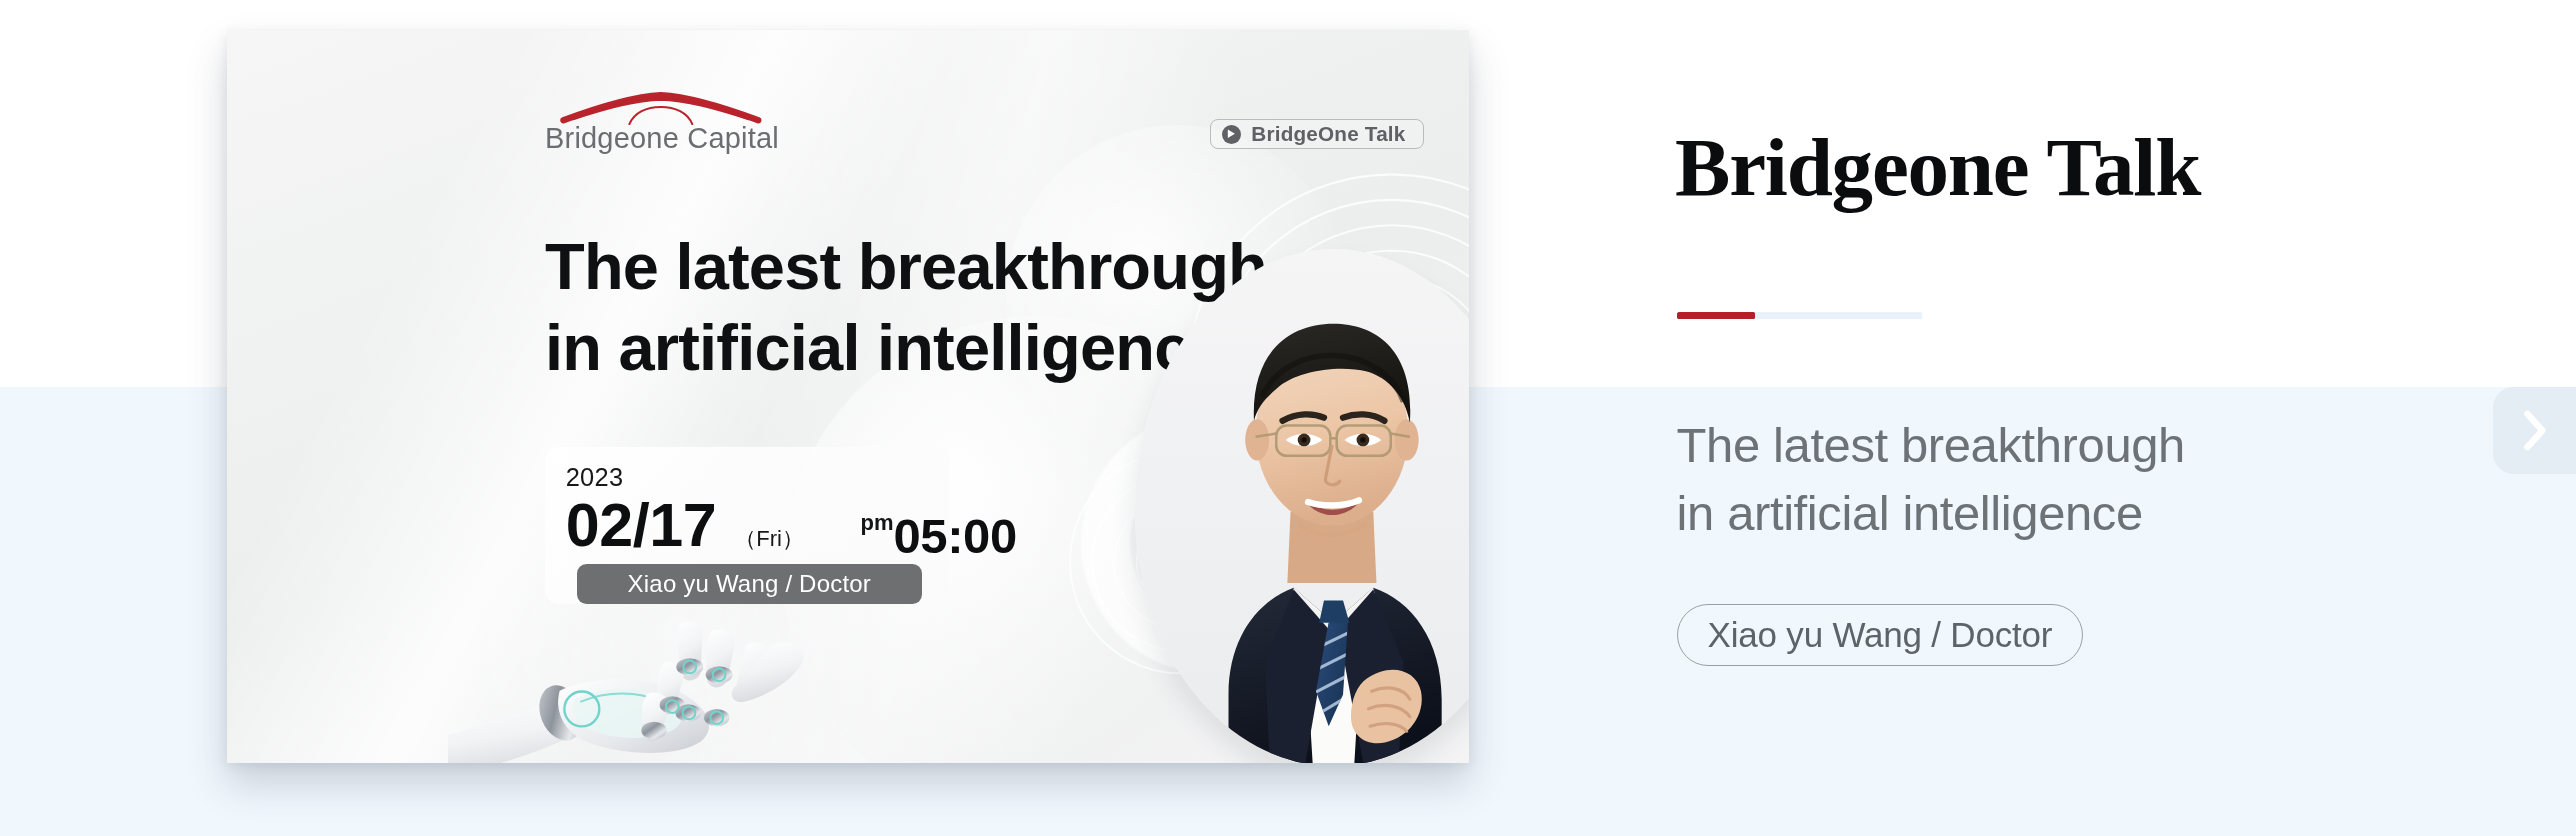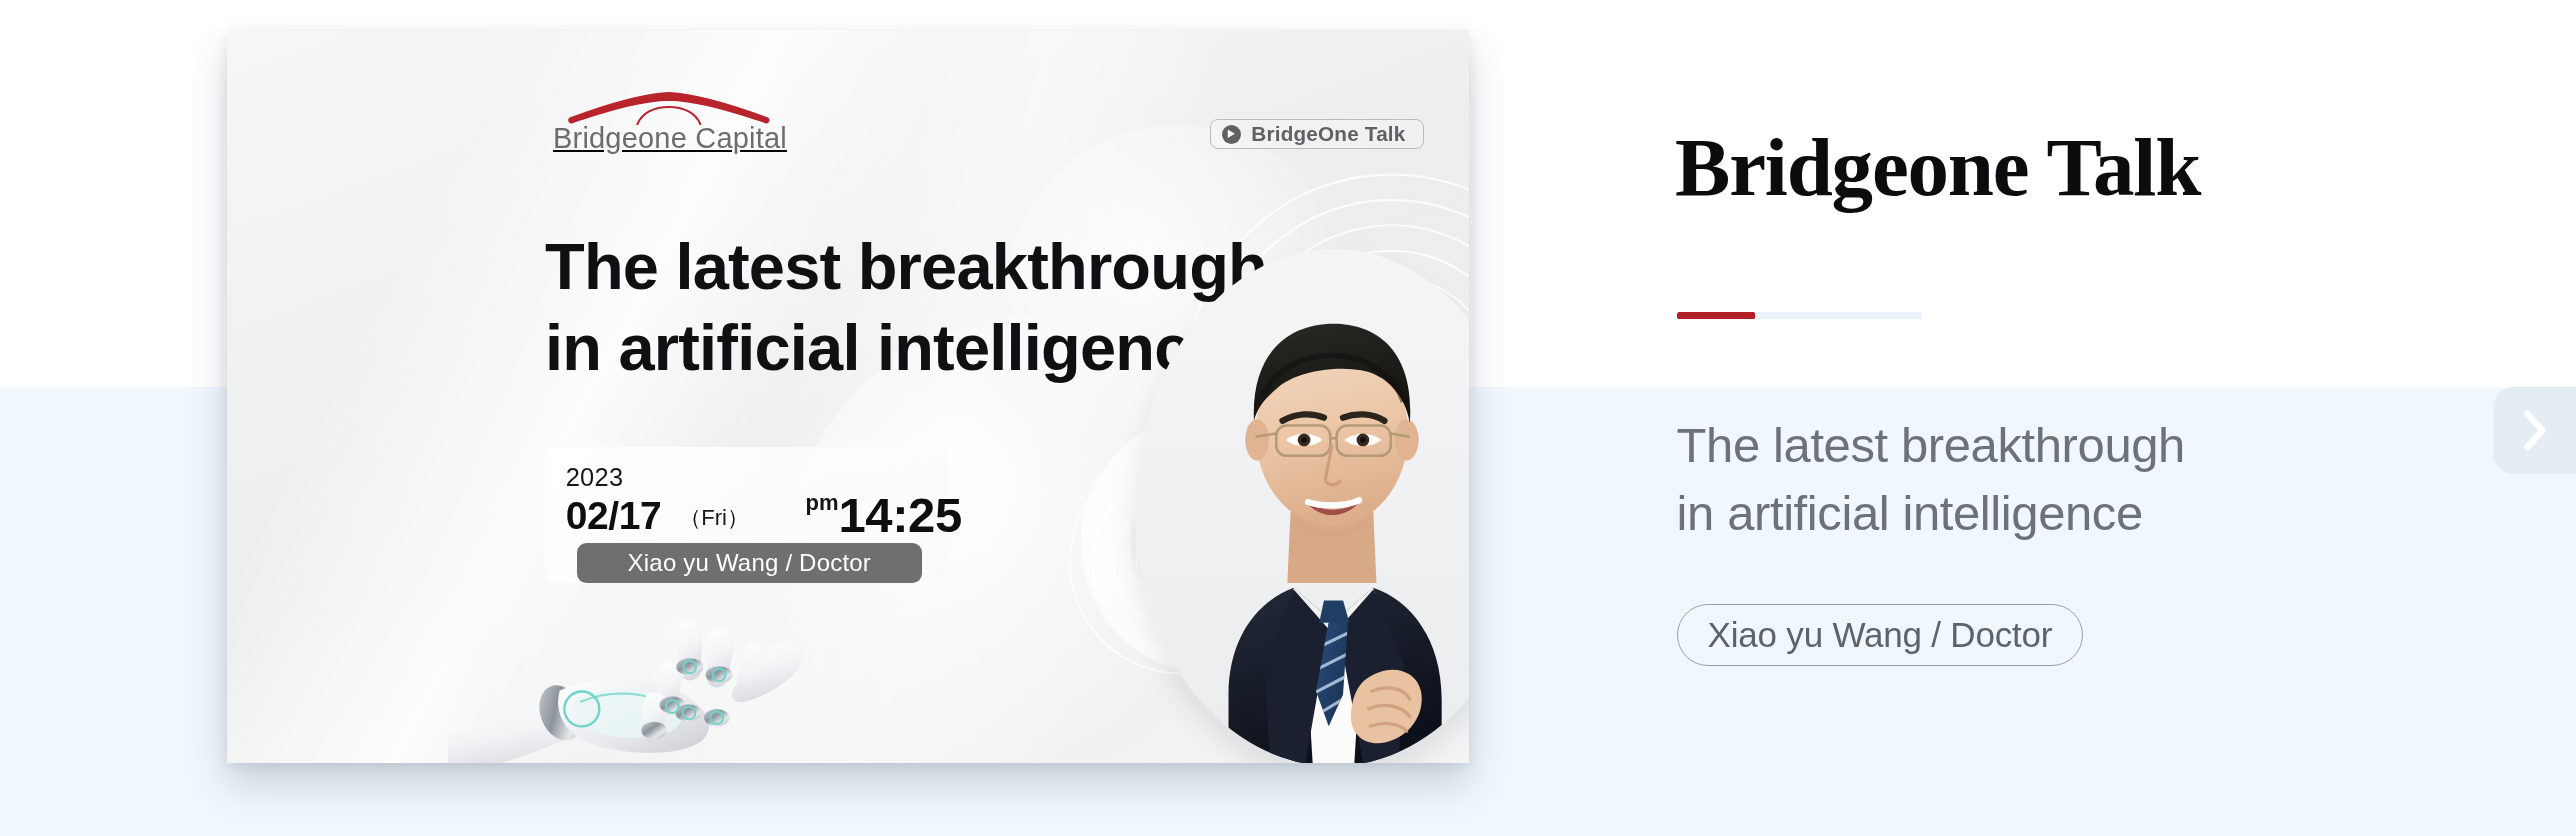--- a/index.html
+++ b/index.html
@@ -96,24 +96,23 @@
     height: 262px;
     border-radius: 50%;
     border: 49px solid rgba(255,255,255,.72);
     filter: blur(0.8px);
     pointer-events: none;
   }
 
   
   .logo {
     position: absolute;
-    left: 326px;
+    left: 318px;
     top: 62px;
     width: 238px;
-    text-decoration: underline;
   }
   .logo-mark { width: 238px; height: 33px; display: block; }
   .logo-text {
     margin-top: -3.2px;
     font-size: 29px;
     letter-spacing: 0.2px;
     color: #6b6d70;
     font-weight: 400;
     white-space: nowrap;
   }
@@ -179,21 +178,21 @@
     line-height: 1;
   }
   .date-row {
     display: flex;
     align-items: flex-end;
     margin-top: 4.8px;
     line-height: 1;
     white-space: nowrap;
   }
   .date-main {
-    font-size: 39px;
+    font-size: 61px;
     font-weight: 700;
     color: #0d0e0f;
     letter-spacing: -0.4px;
   }
   .date-dow {
     font-size: 22px;
     color: #17181a;
     font-weight: 400;
     margin-left: 18px;
     margin-bottom: 5.6px;
@@ -401,21 +400,21 @@
     <div class="slide-headline">The latest breakthrough
 in artificial intelligence</div>
 
     <div class="date-block">
       <div class="date-year">2023</div>
       <div class="date-row">
         <span class="date-main">02/17</span>
         <span class="date-dow">（Fri）</span>
         <span class="time-wrap">
           <span class="time-ampm">pm</span>
-          <span class="time-main">14:25</span>
+          <span class="time-main">05:00</span>
         </span>
       </div>
       <div class="speaker-pill">
         <span class="speaker-pill-label">Xiao yu Wang / Doctor</span>
       </div>
     </div>
 
     <div class="robot-hand">
       <svg viewBox="0 0 470 300" xmlns="http://www.w3.org/2000/svg">
         <defs>

